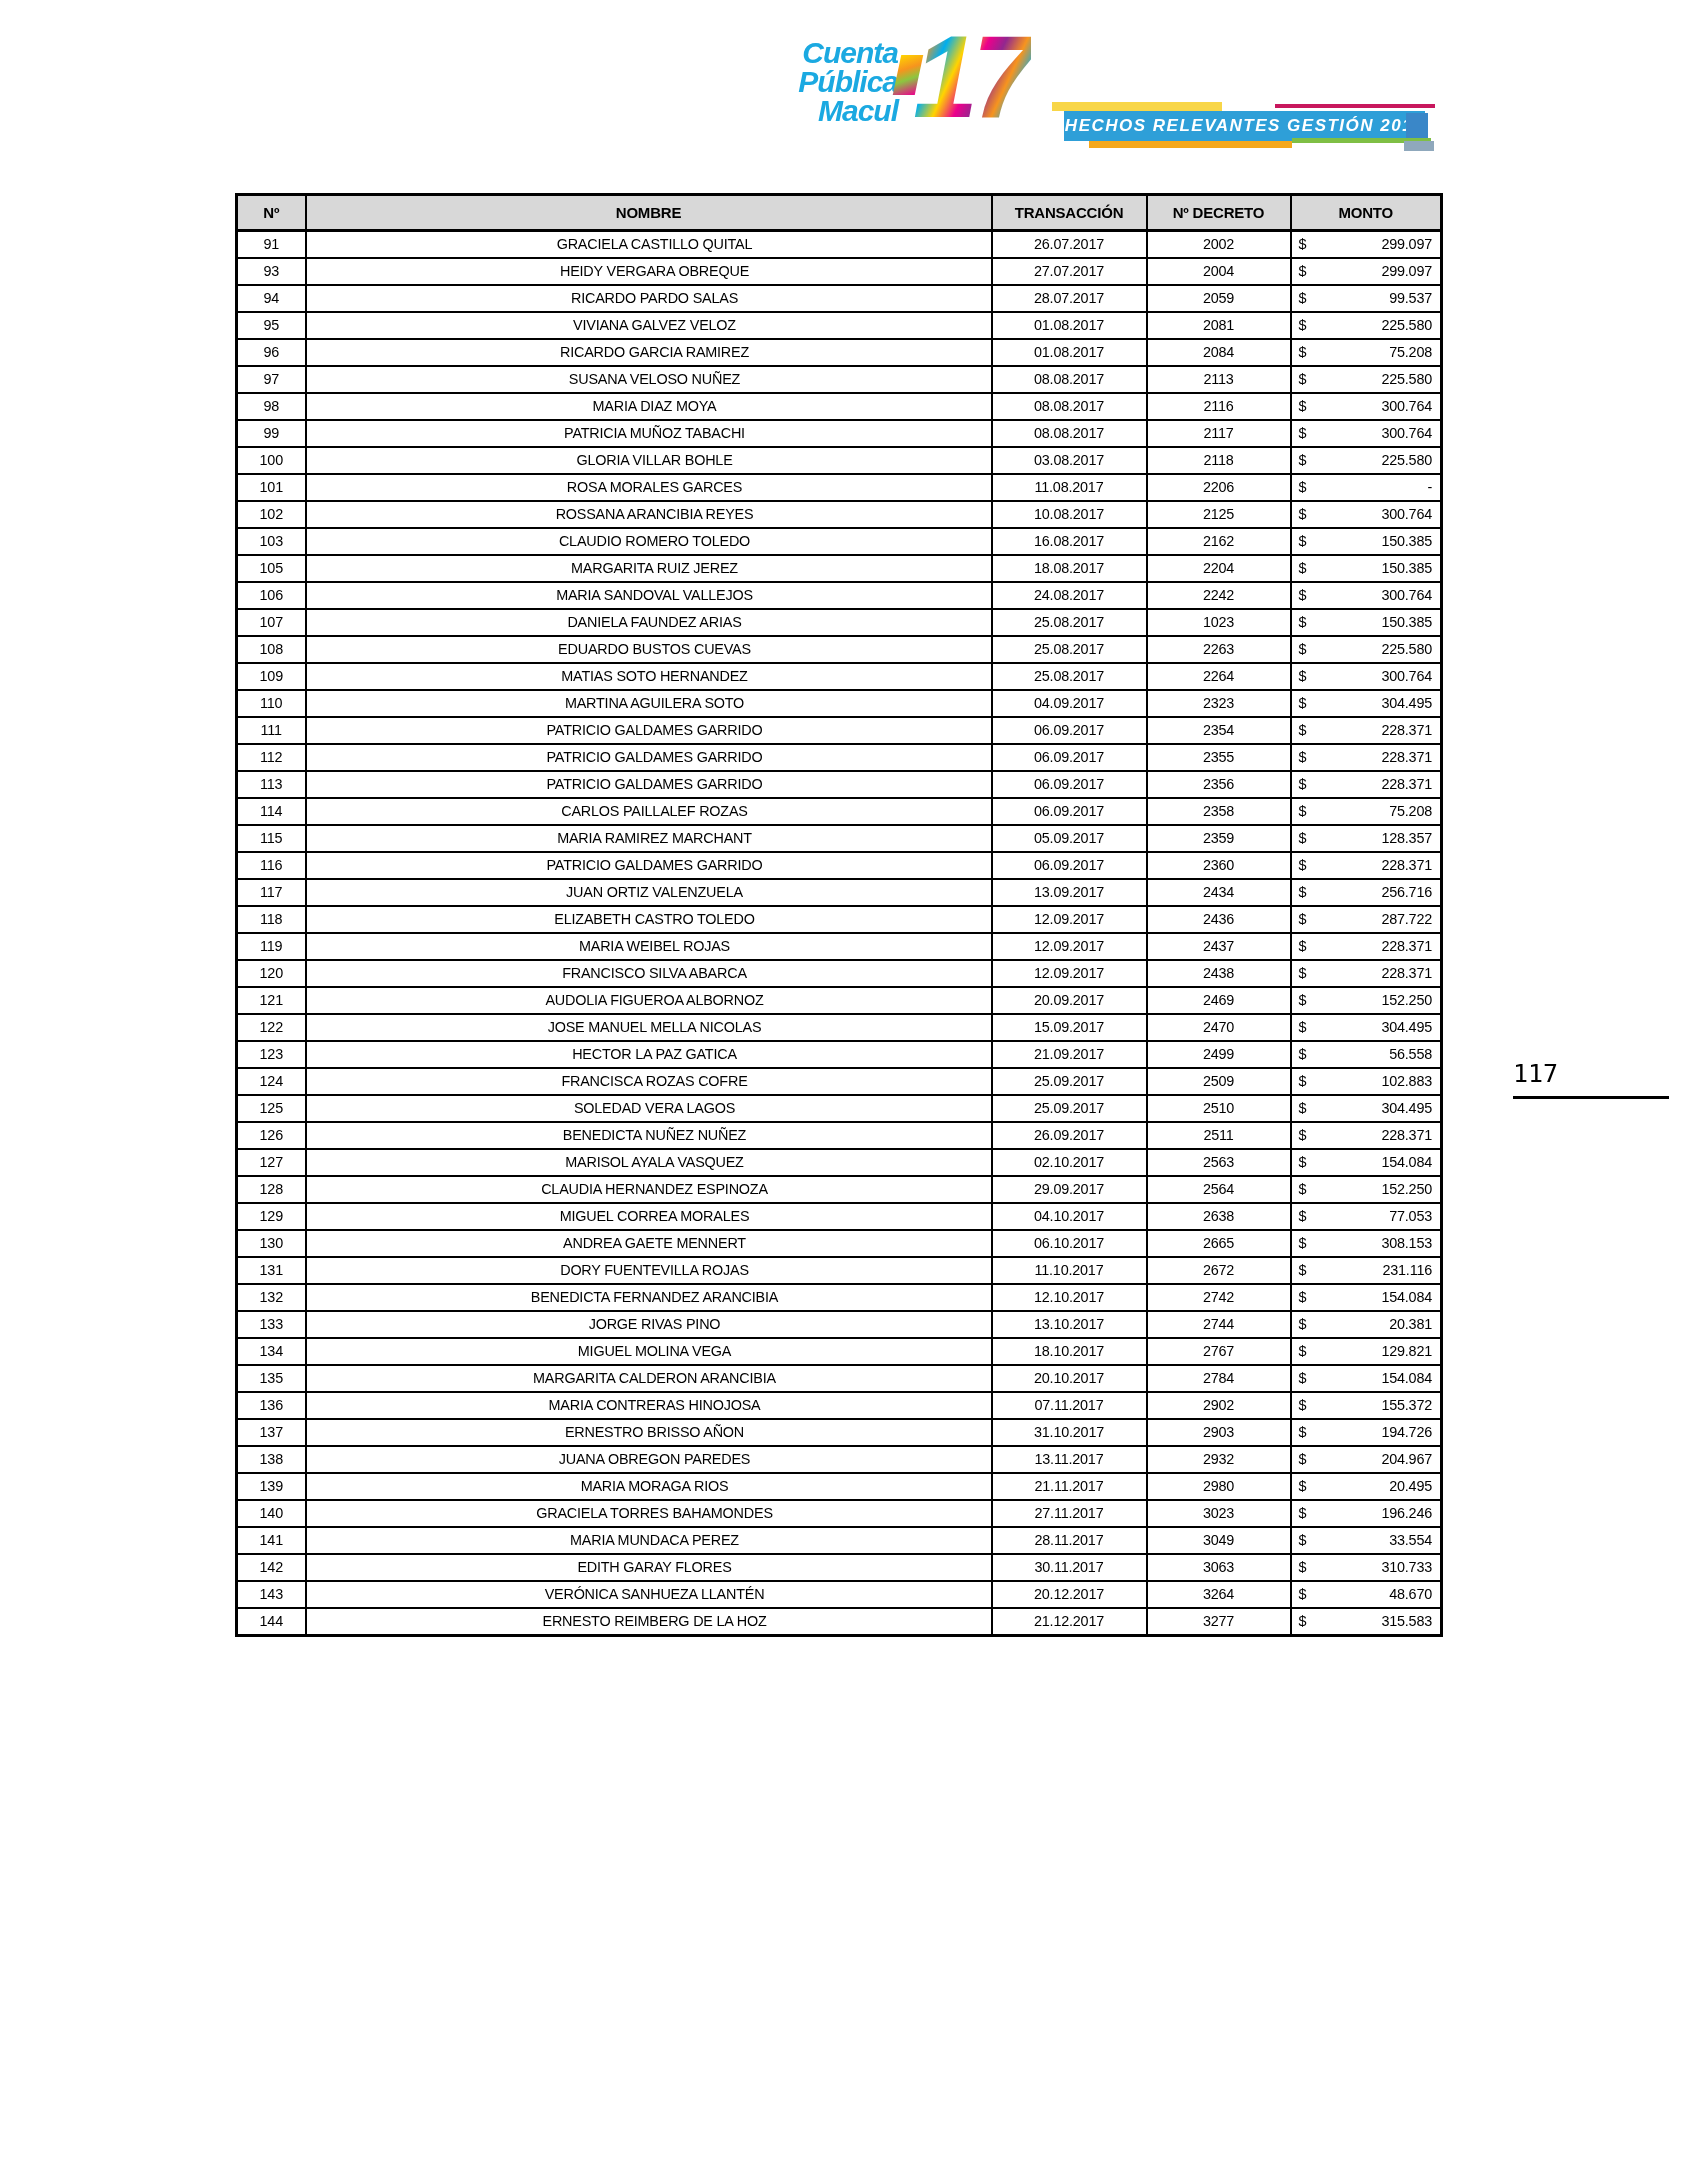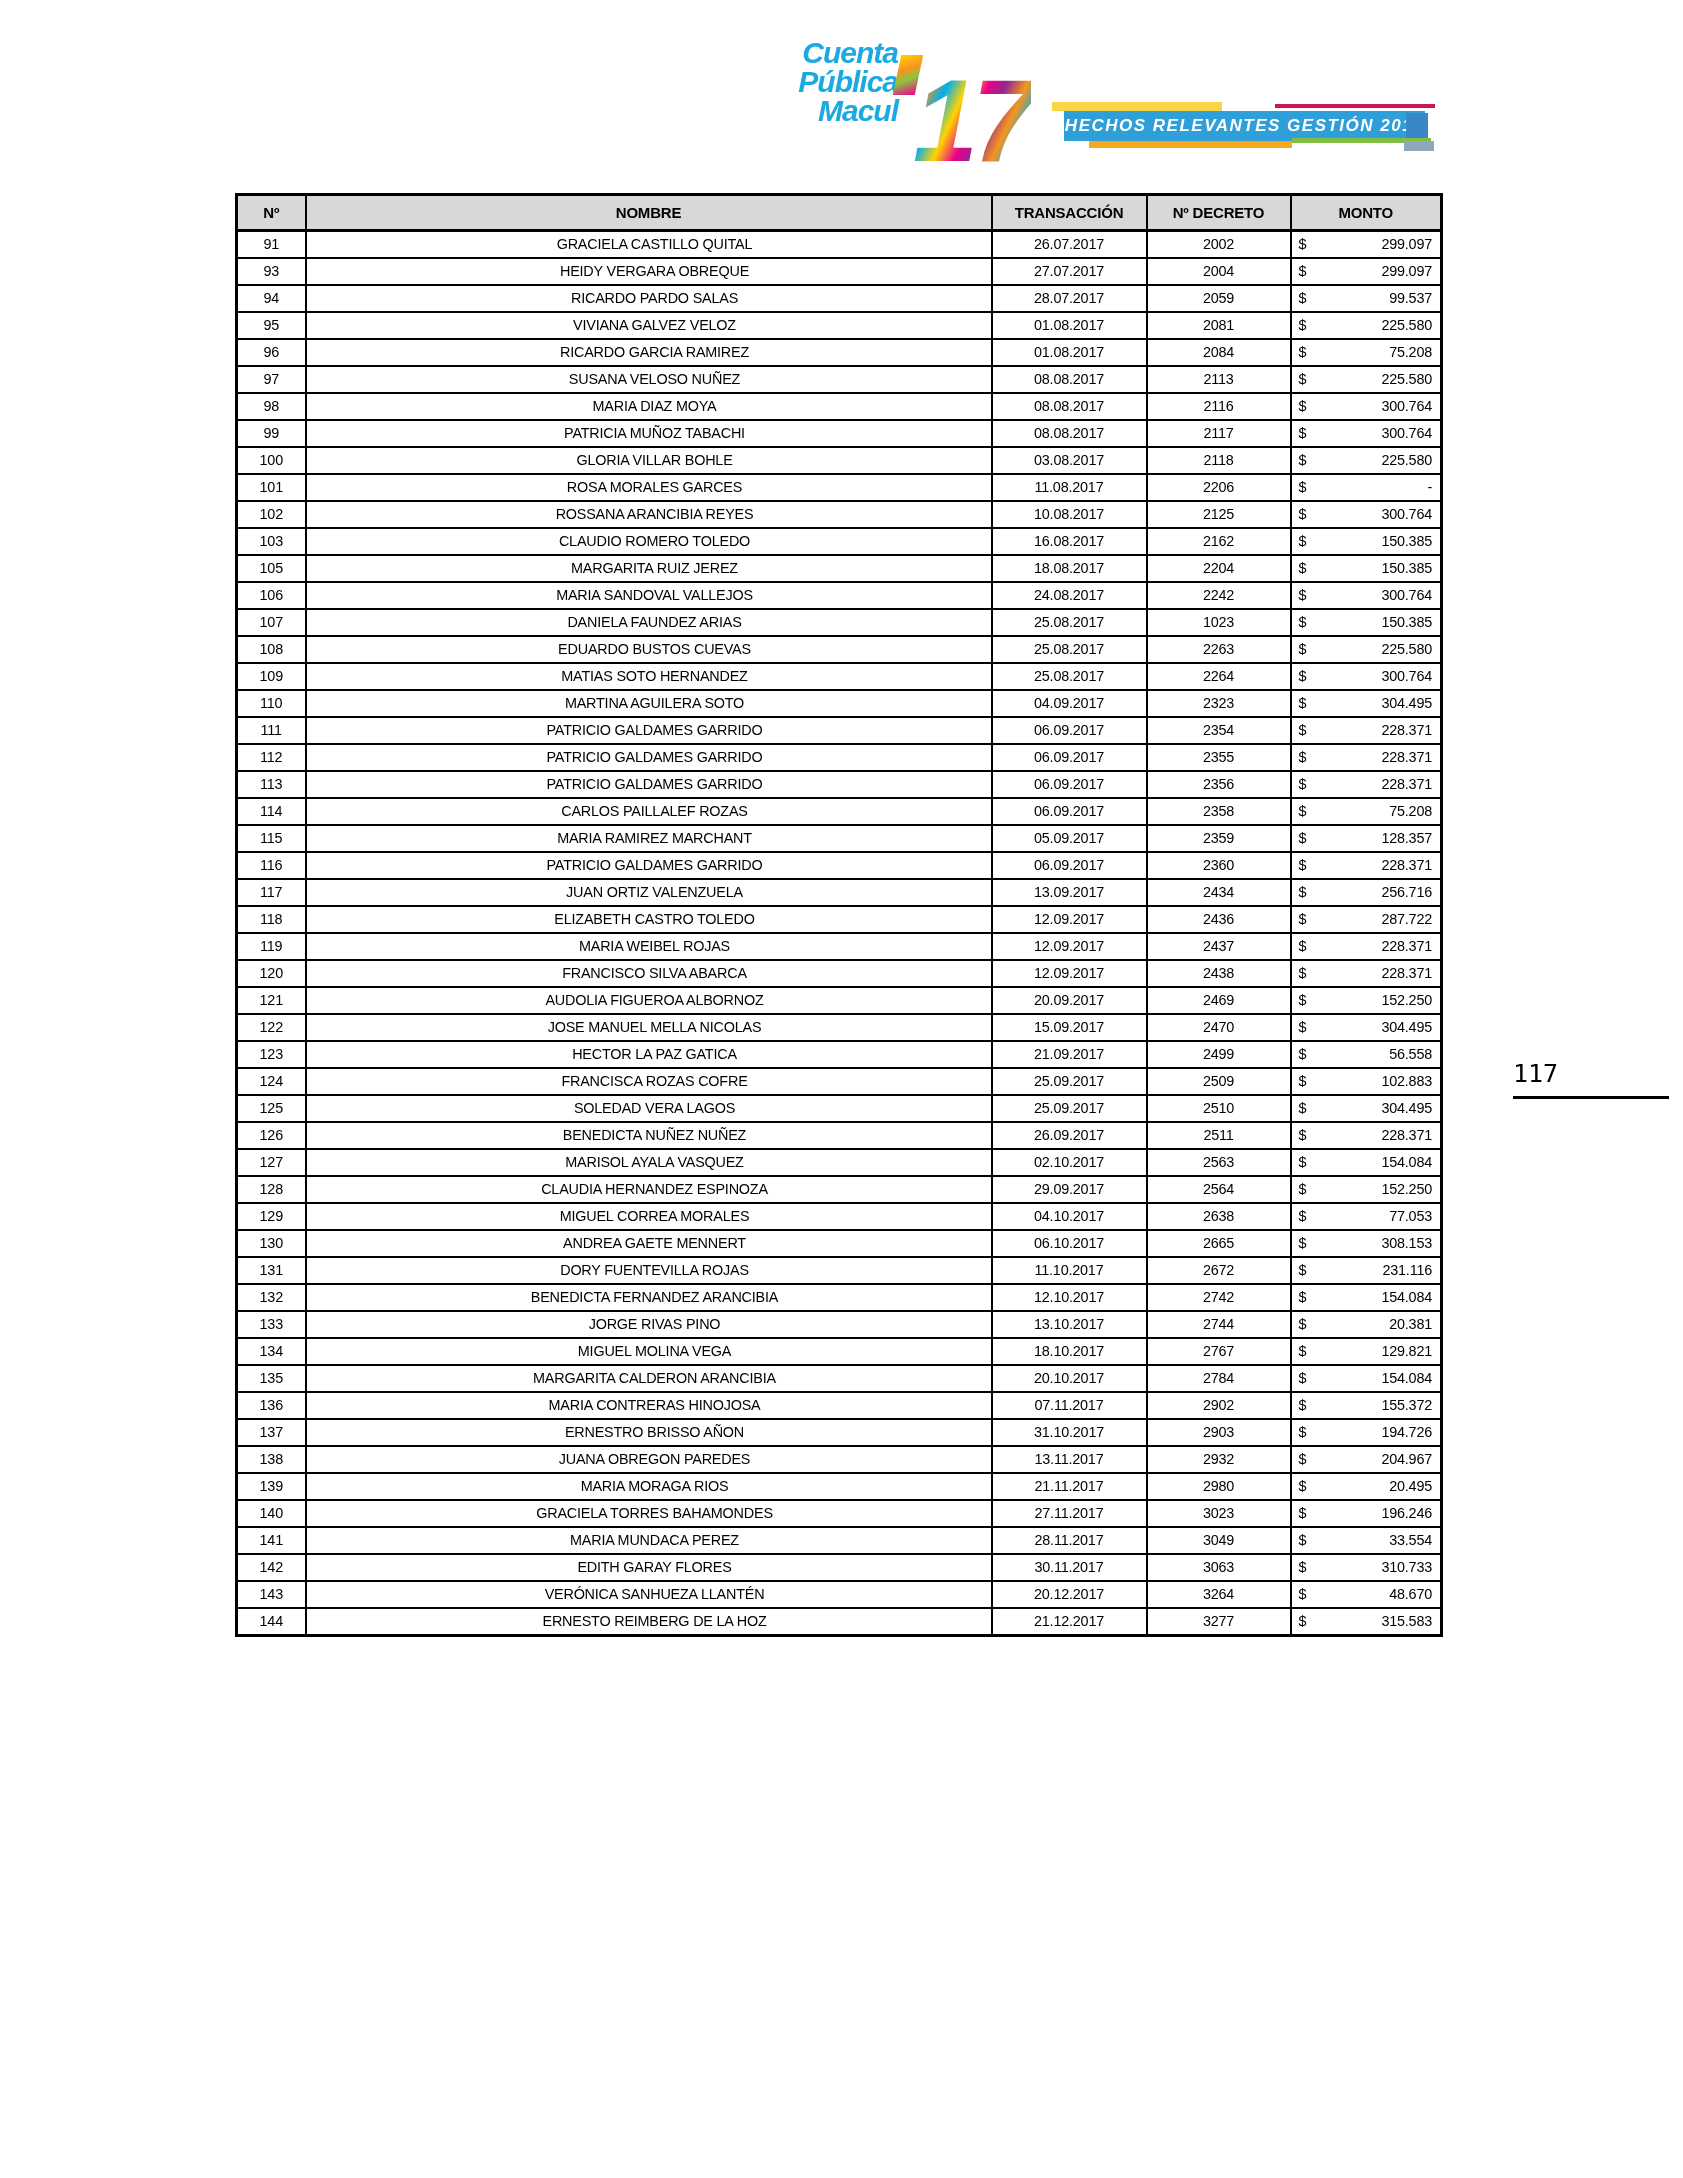--- a/index.html
+++ b/index.html
@@ -13,21 +13,21 @@
     font-size: 30px; line-height: 29px; color: #1BA9E1; letter-spacing: -1px; }
   .logo-apostrophe { position: absolute; left: 897px; top: 55px; width: 22px; height: 40px;
     background: linear-gradient(160deg, #FFD400 0%, #F7941E 35%, #8CC63F 60%, #EC008C 100%);
     transform: skewX(-12deg); }
   .logo-year { position: absolute; left: 913px; top: 18px;
     font-style: italic; font-weight: 900; font-size: 117px; line-height: 117px;
     letter-spacing: -6px; color: #F7941E;
     background: linear-gradient(115deg,
       #EC008C 0%, #F7941E 14%, #00AEEF 26%, #FFD400 38%, #EC008C 50%,
       #92278F 60%, #F7941E 72%, #00AEEF 84%, #EC008C 100%);
-    -webkit-background-clip: text; background-clip: text; margin-top: 44px;
+    -webkit-background-clip: text; background-clip: text;
     -webkit-text-fill-color: transparent; }
 
   
   .banner-bar { position: absolute; left: 1064px; top: 111px; width: 361px; height: 30px;
     background: #2E9FD8; display: flex; align-items: center; justify-content: center; }
   .banner-bar span { color: #fff; font-weight: bold; font-style: italic;
     font-size: 17px; letter-spacing: 1.5px; white-space: nowrap; }
   .accent { position: absolute; }
   .accent-yellow  { left: 1052px; top: 102px; width: 170px; height: 9px; background: #F8D648; }
   .accent-magenta { left: 1275px; top: 104px; width: 160px; height: 4px; background: #C8175D; }

